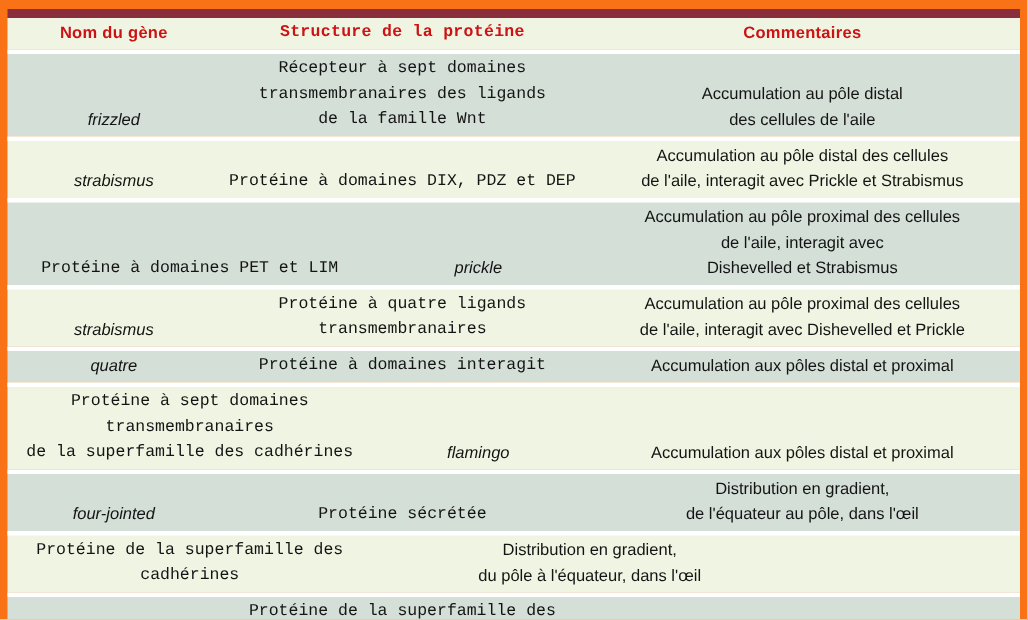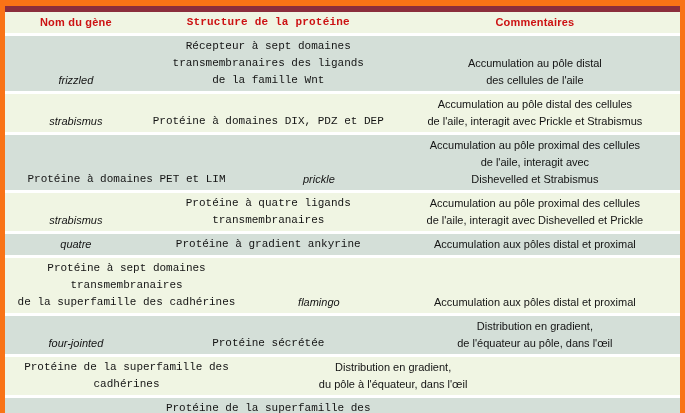--- a/index.html
+++ b/index.html
@@ -89,21 +89,21 @@
 Dishevelled et Strabismus</div>
       </div>
       <div class="row">
         <div class="cell c1 gene">strabismus</div>
         <div class="cell c2">Protéine à quatre ligands transmembranaires</div>
         <div class="cell c3">Accumulation au pôle proximal des cellules
 de l'aile, interagit avec Dishevelled et Prickle</div>
       </div>
       <div class="row">
         <div class="cell c1 gene">quatre</div>
-        <div class="cell c2">Protéine à gradient ankyrine</div>
+        <div class="cell c2">Protéine à domaines interagit</div>
         <div class="cell c3">Accumulation aux pôles distal et proximal</div>
       </div>
       <div class="row">
         <div class="cell c2">Protéine à sept domaines transmembranaires
 de la superfamille des cadhérines</div>
         <div class="cell c1 gene">flamingo</div>
         <div class="cell c3">Accumulation aux pôles distal et proximal</div>
       </div>
       <div class="row">
         <div class="cell c1 gene">four-jointed</div>

